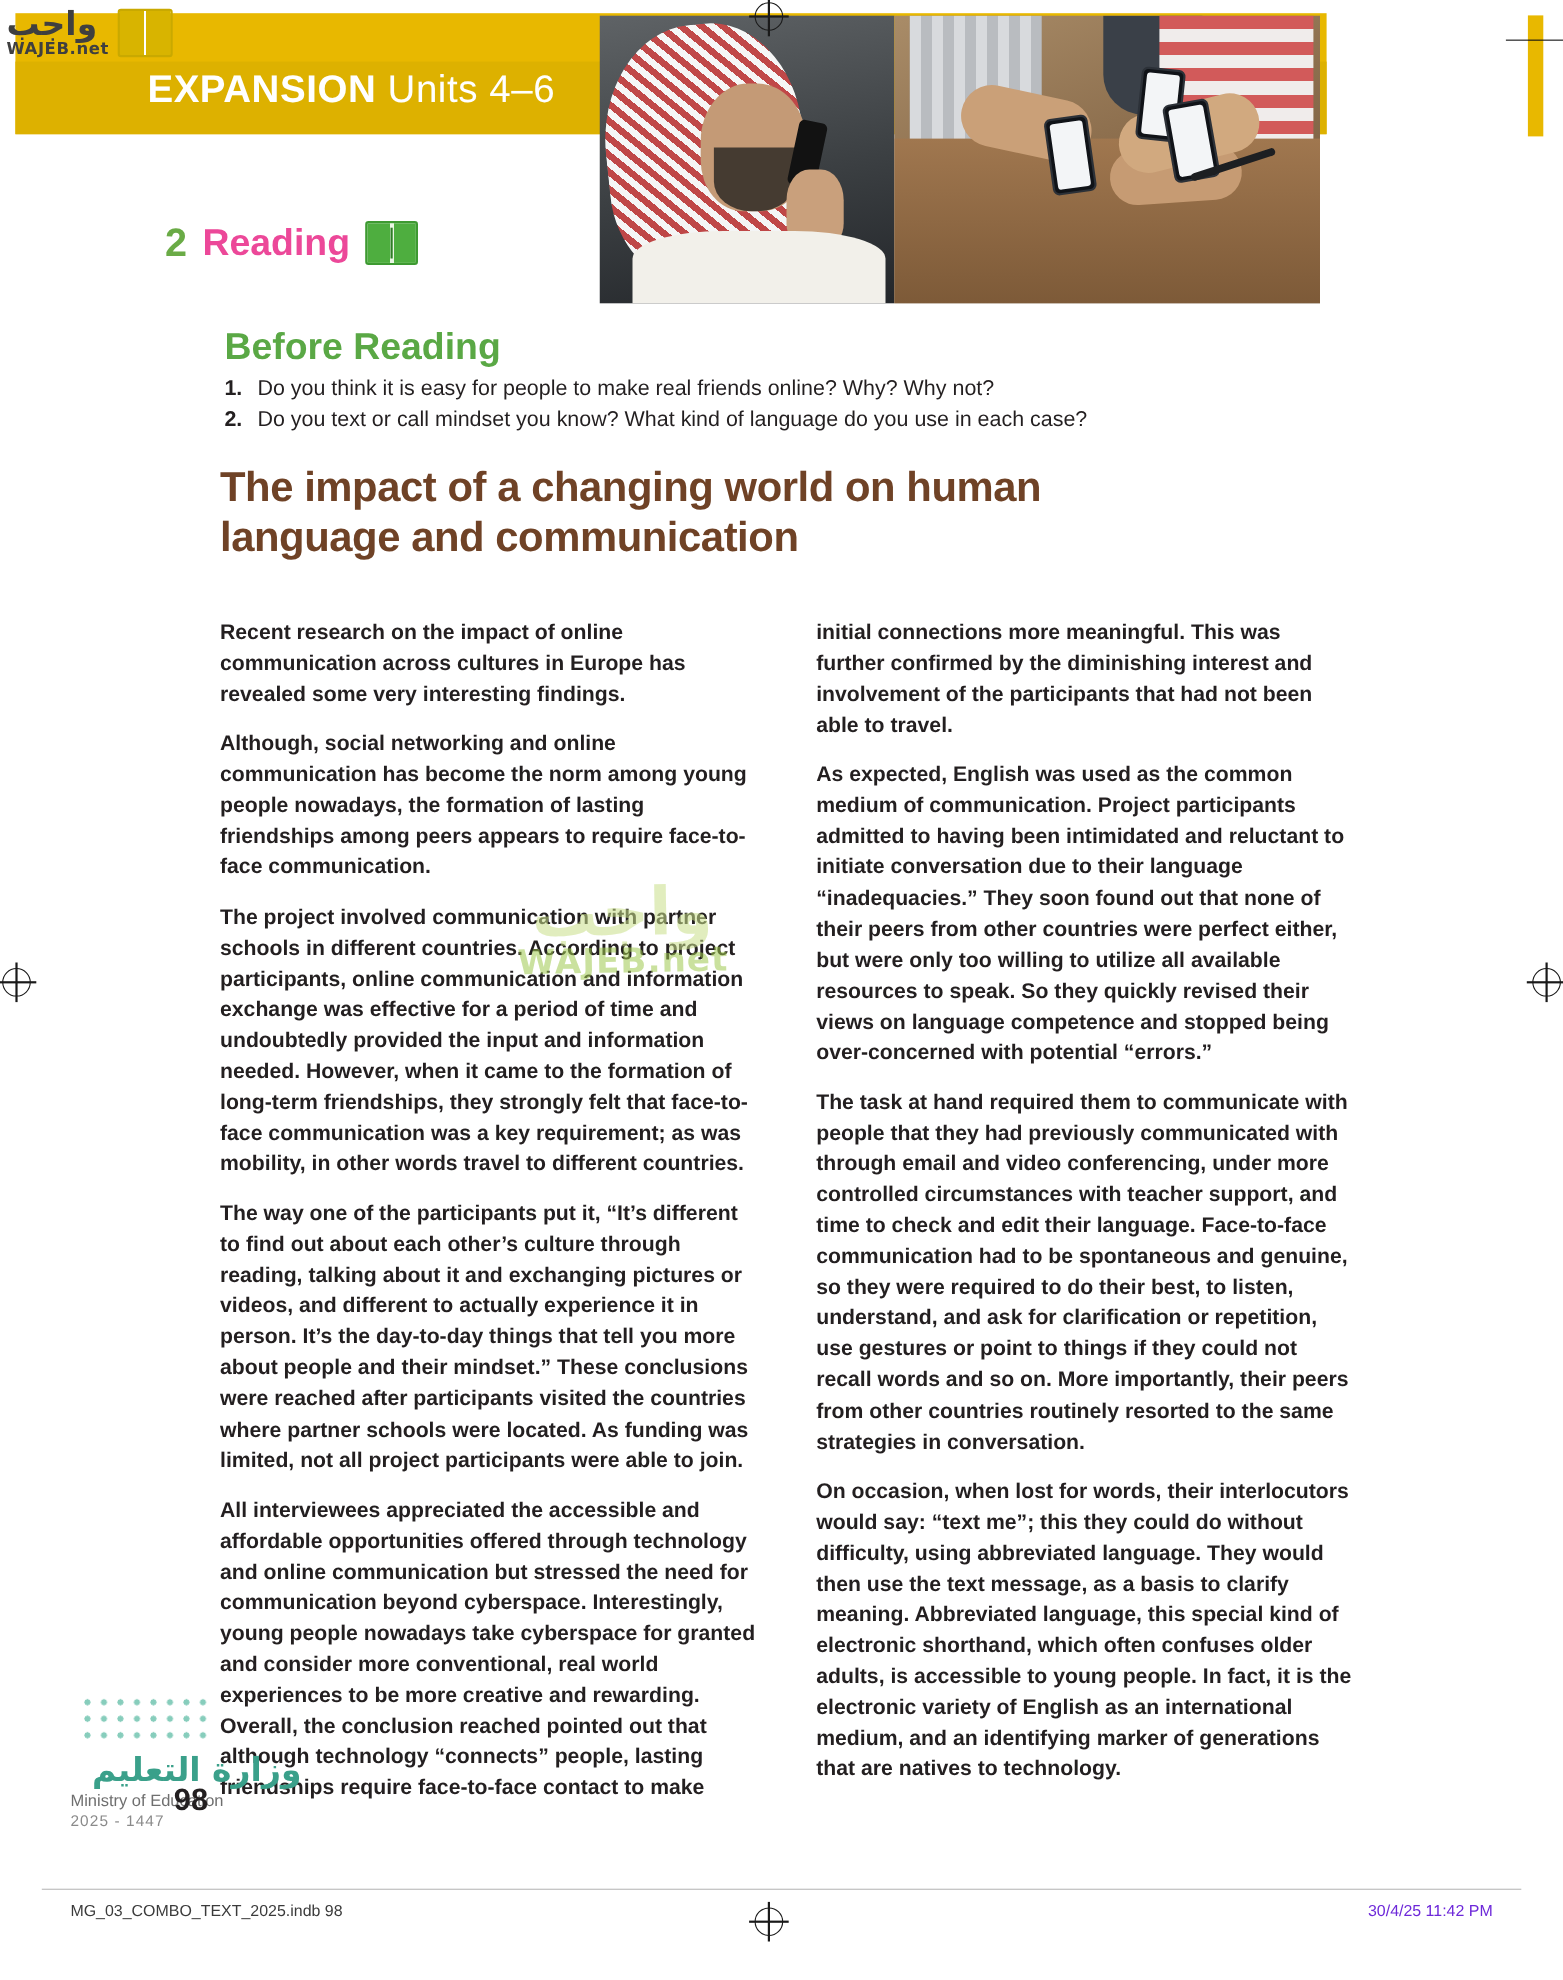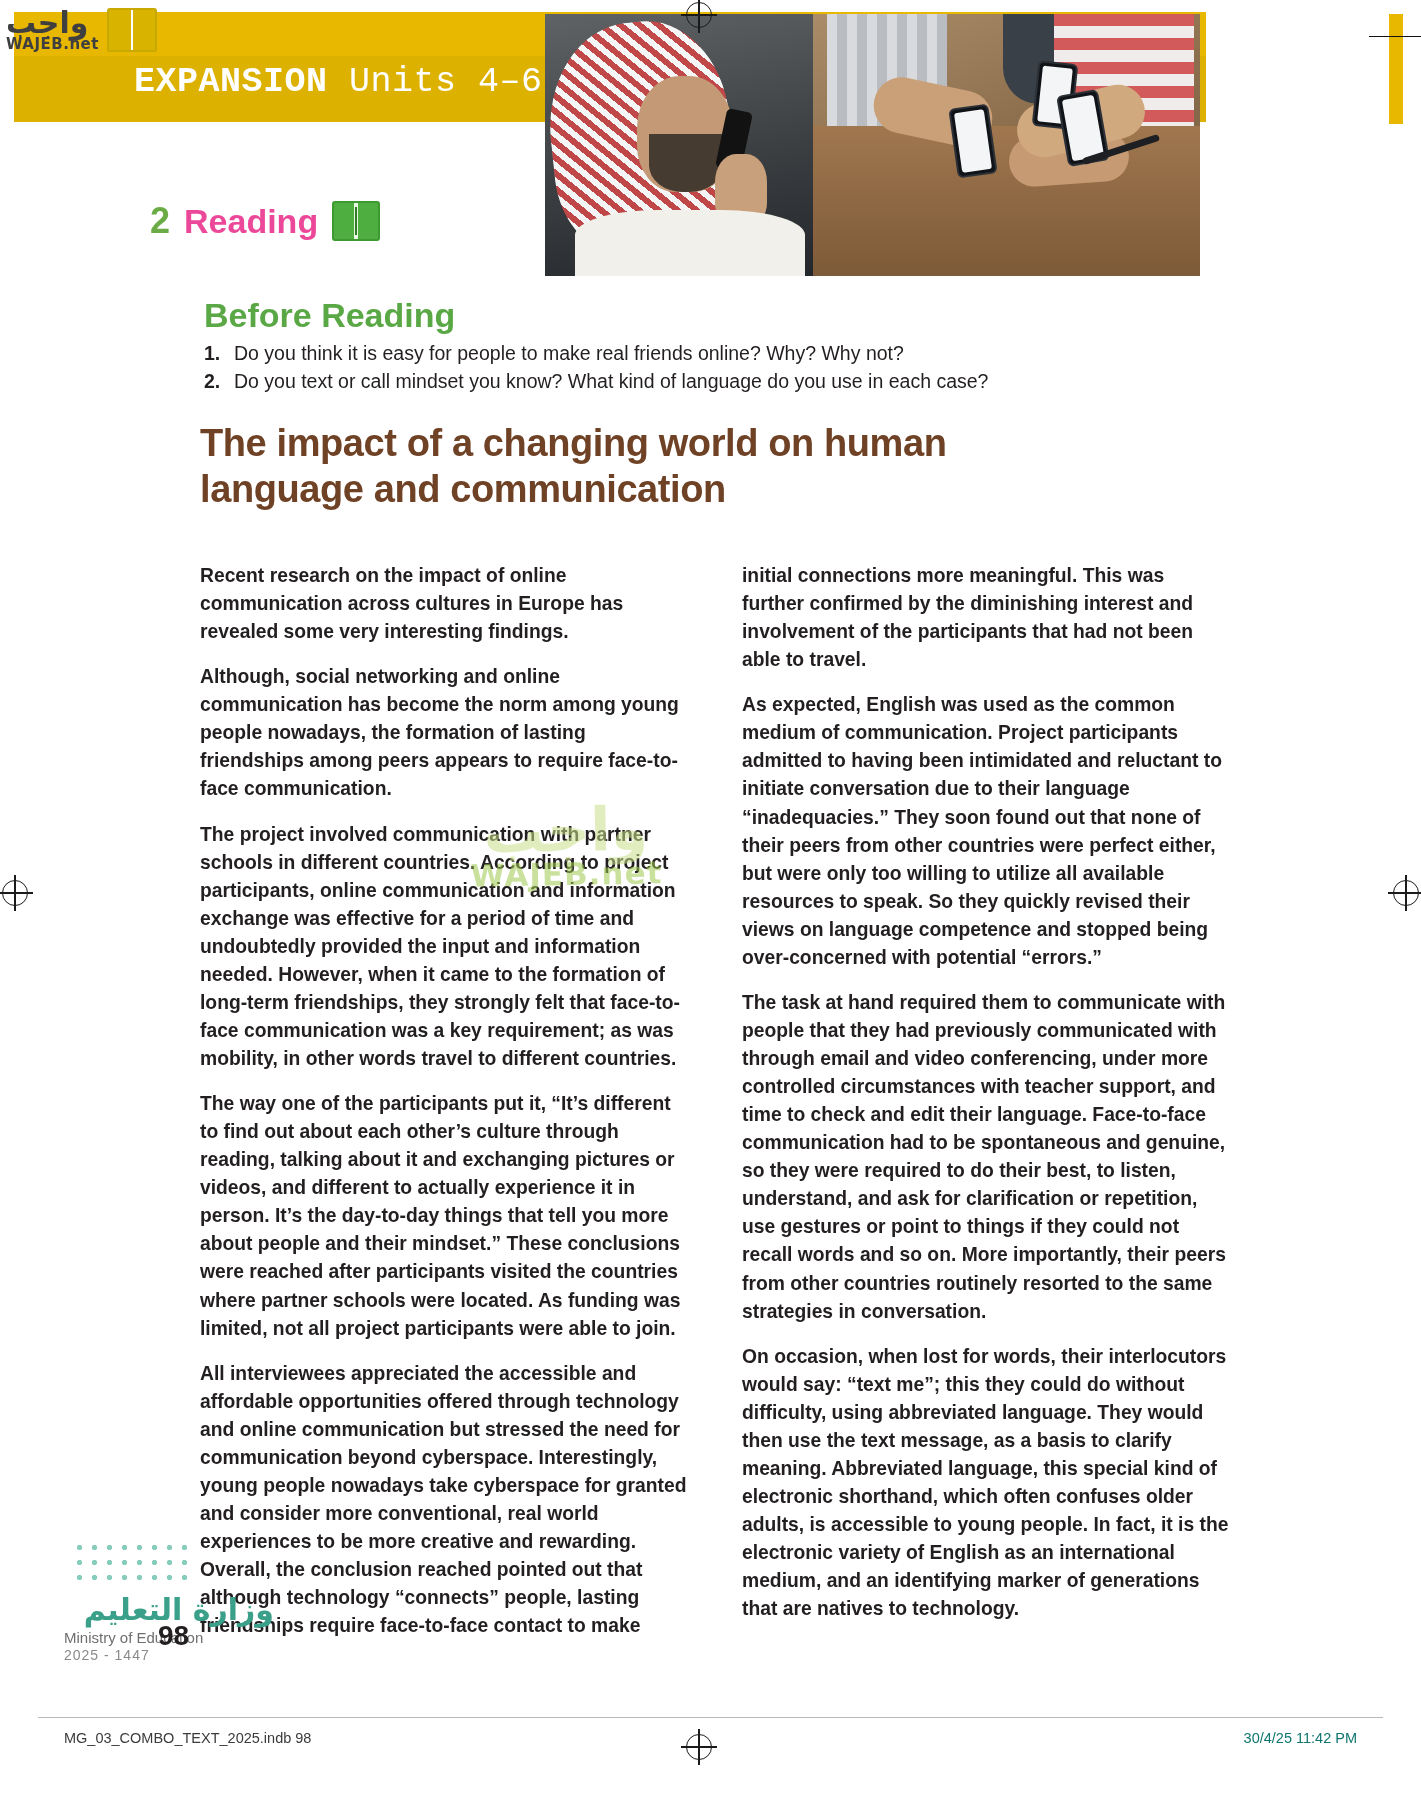--- a/index.html
+++ b/index.html
@@ -66,21 +66,21 @@
     background: #ddb100;
   }
   .expansion-title {
     position: absolute;
     left: 134px;
     top: 62px;
     font-size: 35px;
     color: #ffffff;
     letter-spacing: 0.5px;
     z-index: 8;
-    font-family: Liberation Mono, monospace;
+    font-family: Liberation Sans, sans-serif;
     text-align: center;
   }
   .expansion-title .bold {
     font-weight: bold;
   }
   .expansion-title .light {
     font-weight: normal;
   }
 
   
@@ -463,21 +463,21 @@
     top: 1730px;
     font-size: 14.5px;
     color: #3b3b3b;
     z-index: 25;
   }
   .footer-right {
     position: absolute;
     right: 64px;
     top: 1730px;
     font-size: 14.5px;
-    color: #0f766e;
+    color: #6d28d9;
     z-index: 25;
   }
 </style>
 </head>
 <body>
 
 <div class="reg-mark reg-top"></div>
 <div class="reg-mark reg-left"></div>
 <div class="reg-mark reg-right"></div>
 <div class="reg-mark reg-bottom"></div>

